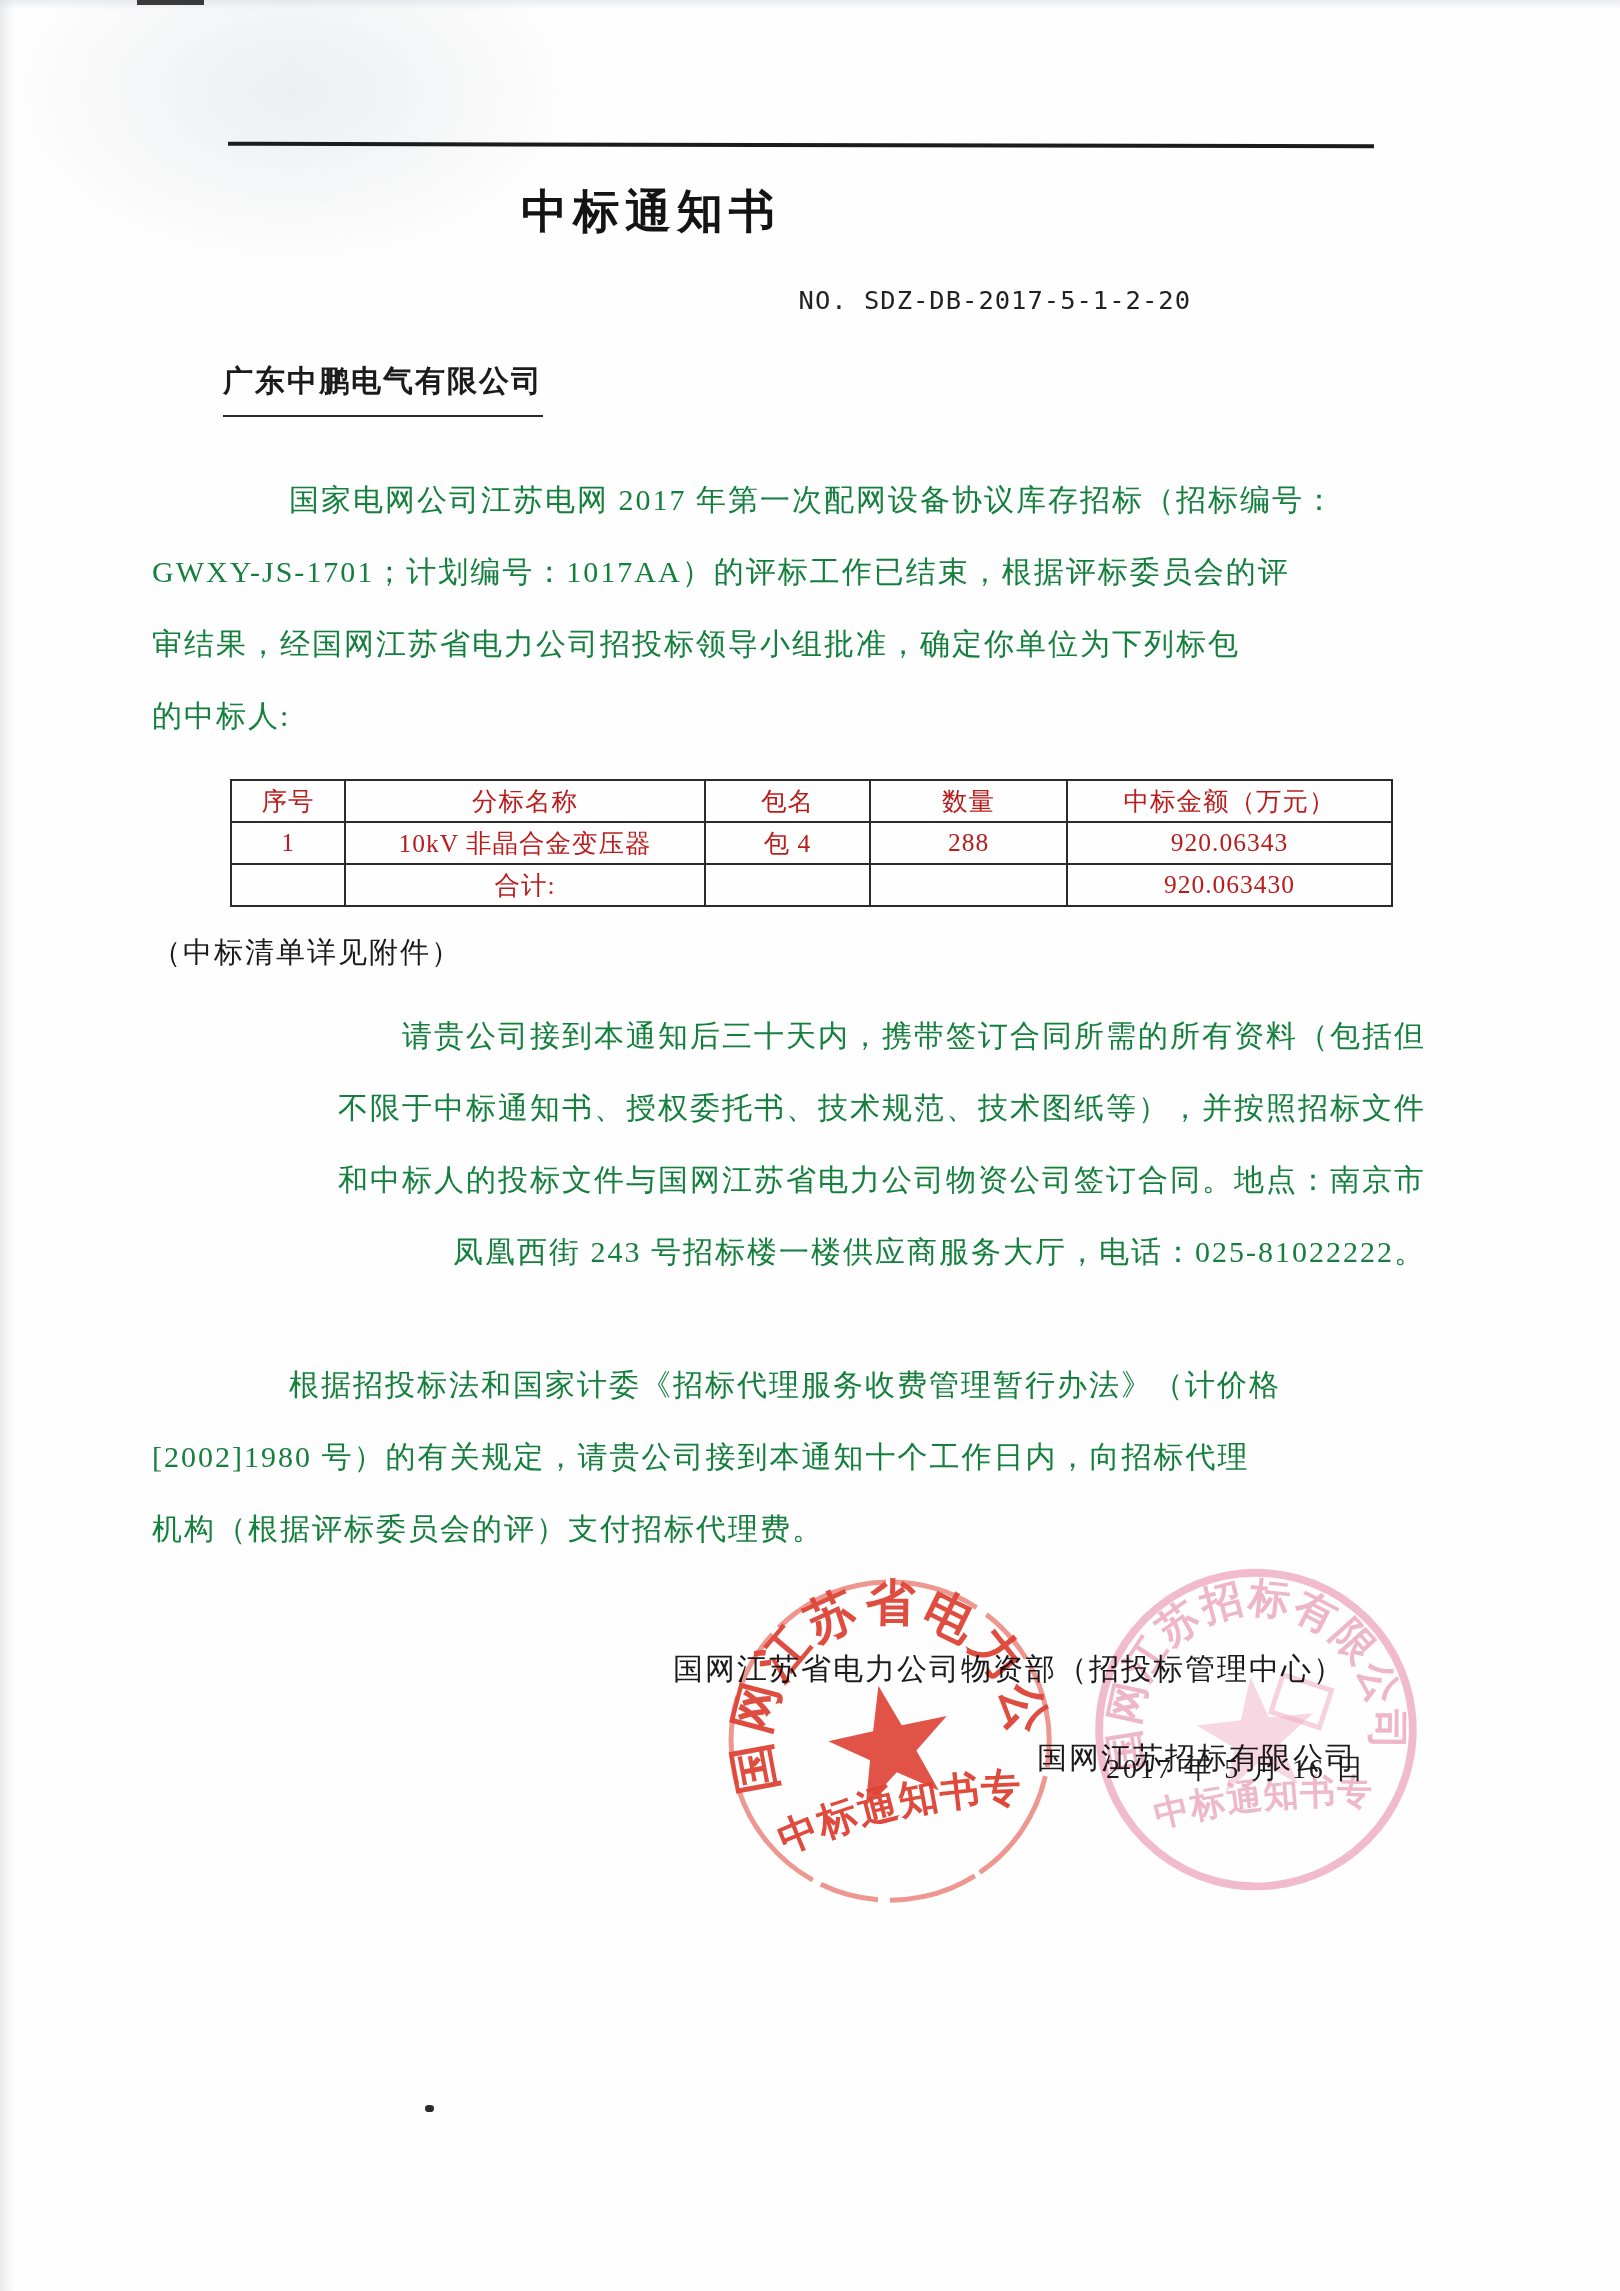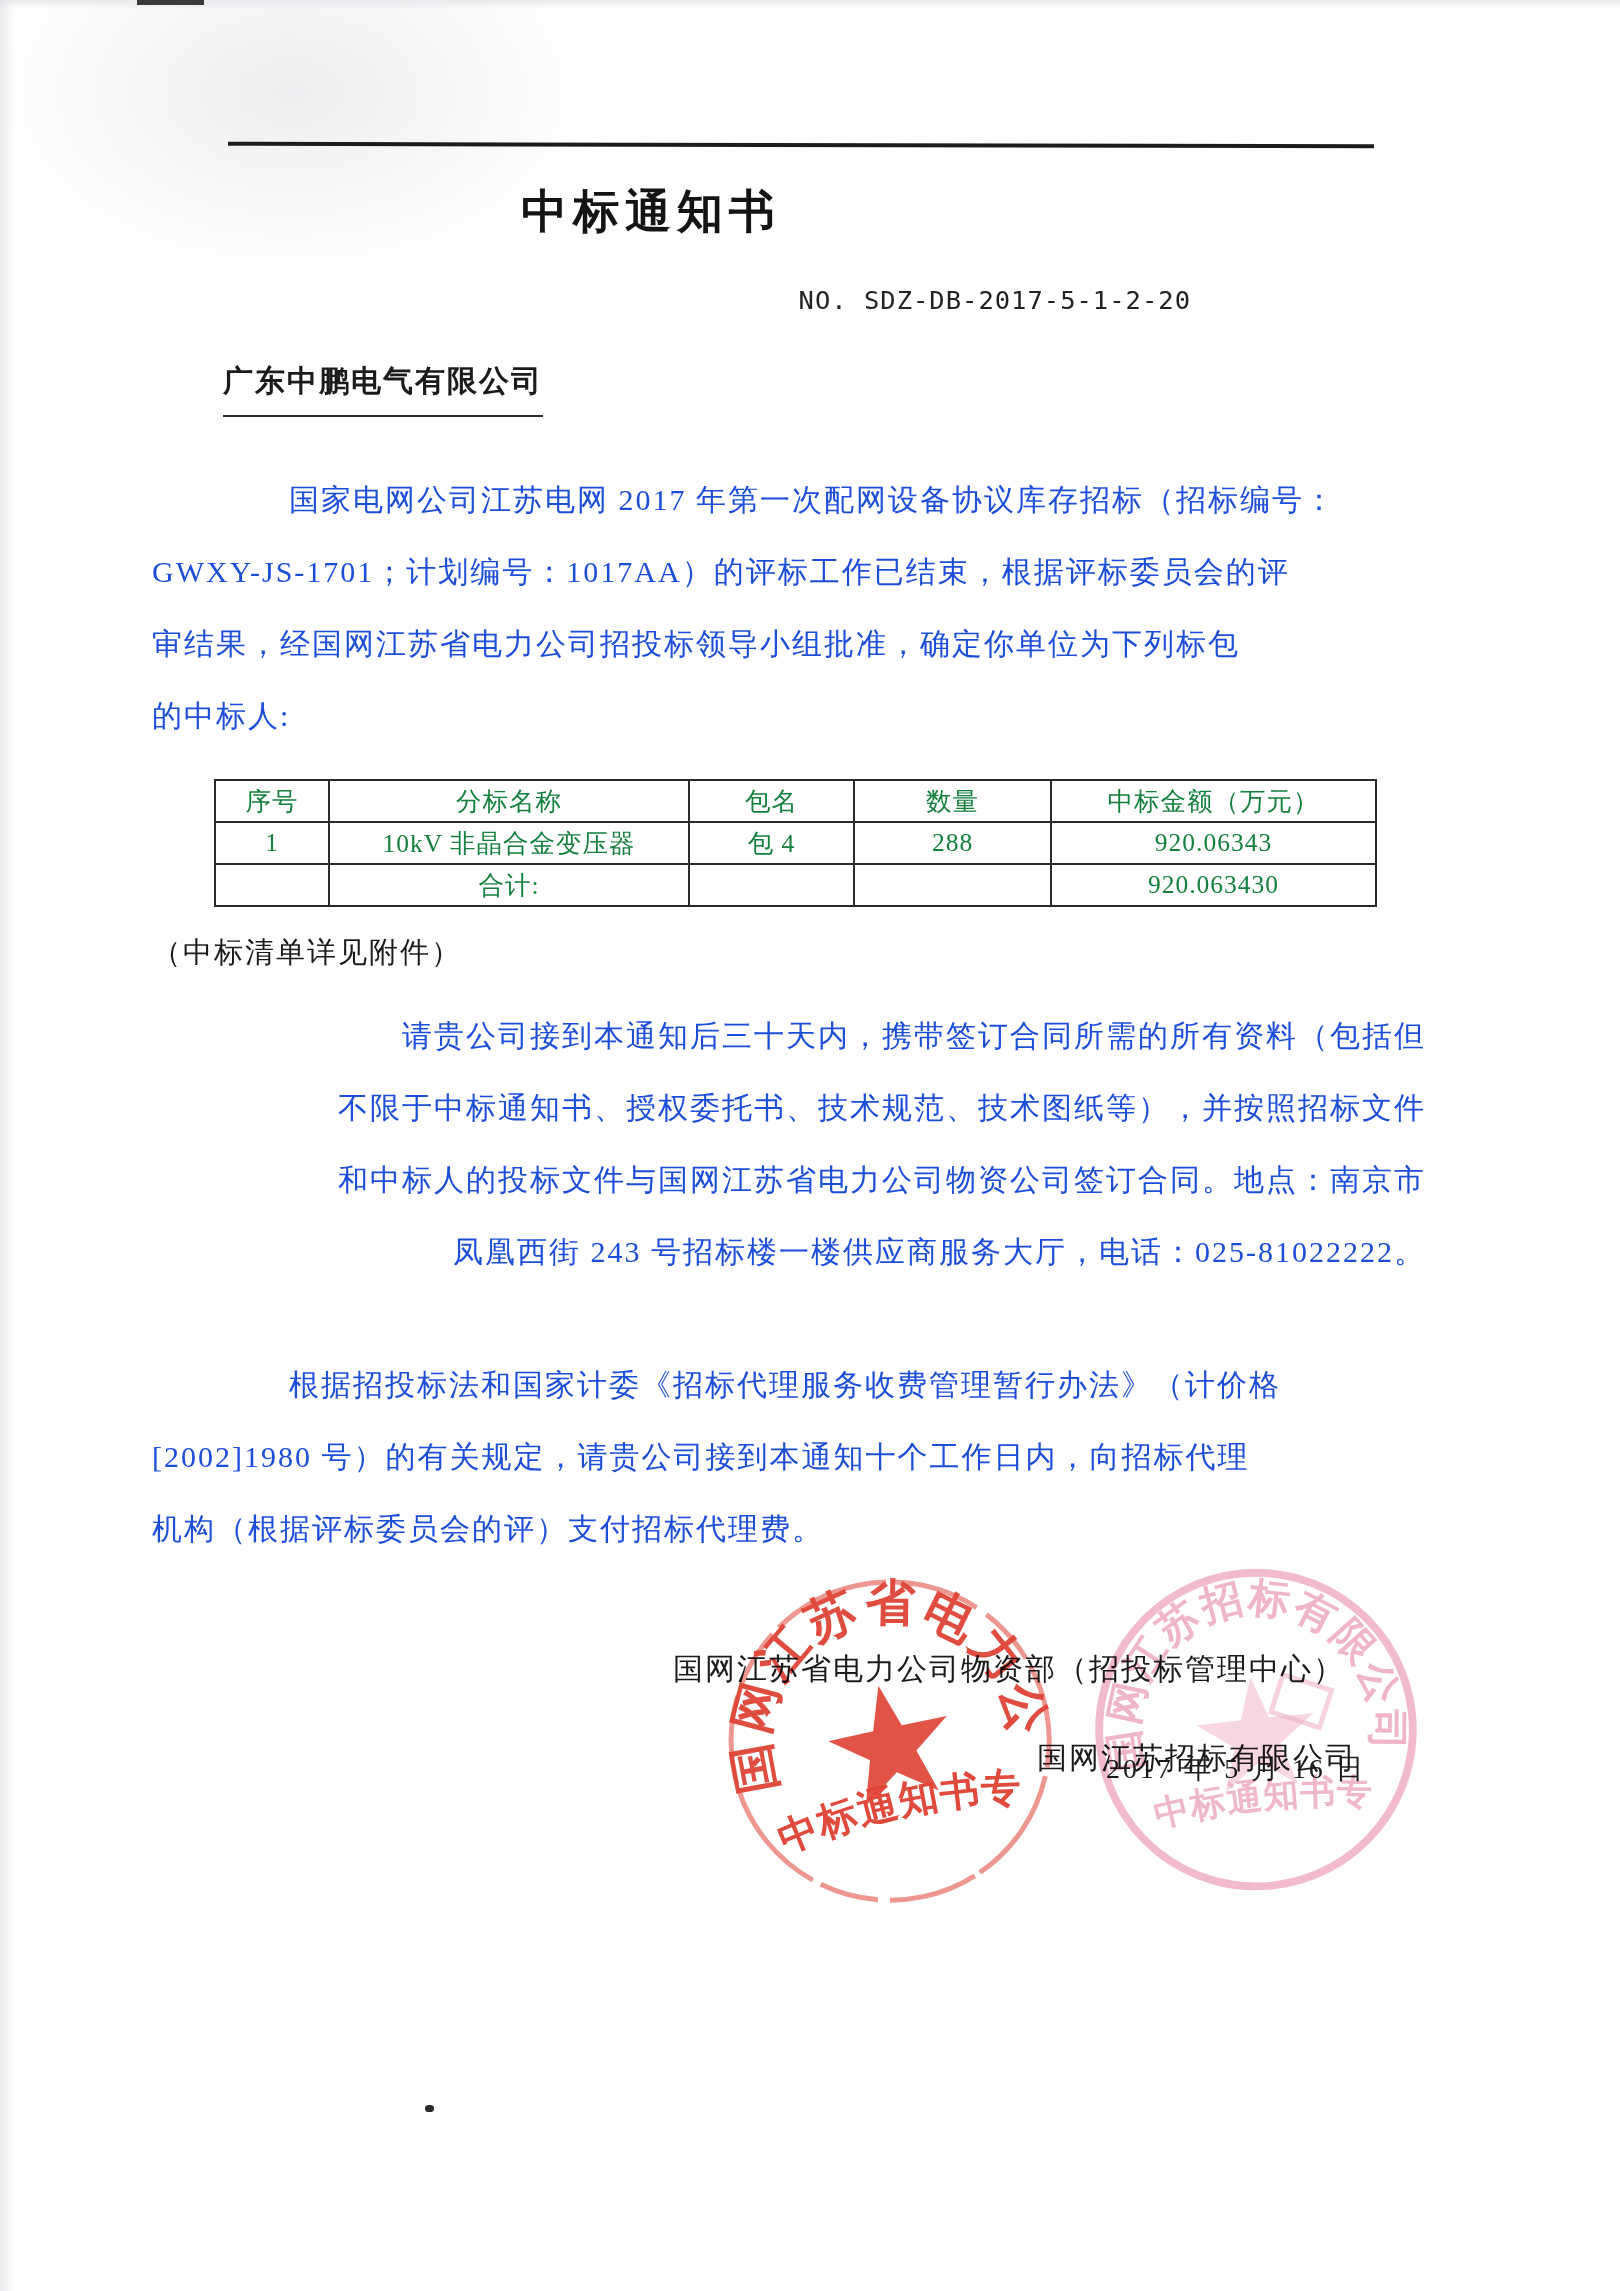--- a/index.html
+++ b/index.html
@@ -32,31 +32,31 @@
   .doc-no{
     left:0;top:285px;width:1191px;text-align:right;
     font-family:"DejaVu Sans Mono", monospace;
     font-size:25.5px;letter-spacing:1px;color:#222;
   }
   .recipient{
     left:223px;top:361px;
     font-size:30px;font-weight:700;letter-spacing:2px;
     padding-bottom:13px;border-bottom:2.9px solid #2a2a2a;
   }
-  .para{left:152px;width:1274px;font-size:30px;letter-spacing:2px;line-height:72px;color:#1d4ed8;}
+  .para{left:152px;width:1274px;font-size:30px;letter-spacing:2px;line-height:72px;color:#15803d;}
   .para .ln{white-space:nowrap;height:72px;}
   .para .ln.indent{text-indent:137px;}
   .p1{top:464px;}
   .p2{top:1000px;text-align:right;}
   .p3{top:1349px;}
   .note{left:152px;top:933px;font-size:29px;letter-spacing:2px;}
   table.award{
-    position:absolute;left:214px;top:779px;
+    position:absolute;left:230px;top:779px;
     border-collapse:collapse;table-layout:fixed;
-    font-size:25.5px;color:#15803d;
+    font-size:25.5px;color:#b91c1c;
   }
   table.award td{
     border:2px solid #2a2a2a;
     text-align:center;vertical-align:middle;
     height:40px;padding:0;letter-spacing:1px;
     overflow:hidden;white-space:nowrap;
   }
   .sig1{left:673px;top:1649px;font-size:30px;letter-spacing:2px;}
   .sig2{left:1037px;top:1738px;font-size:30px;letter-spacing:2px;}
   .sig-date{left:1106px;top:1750px;font-size:28px;letter-spacing:2.9px;}

